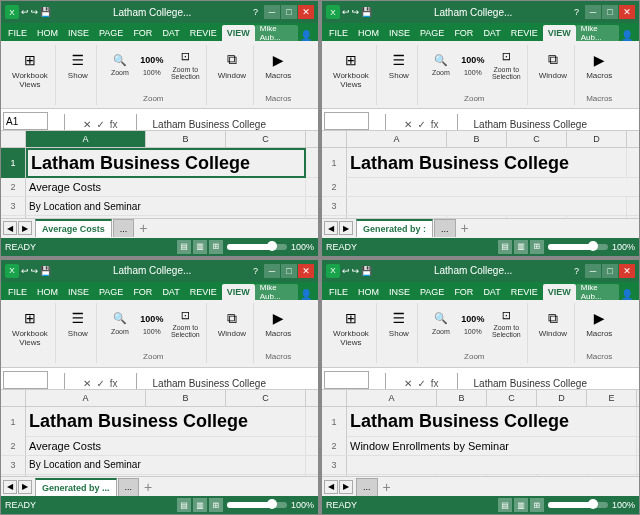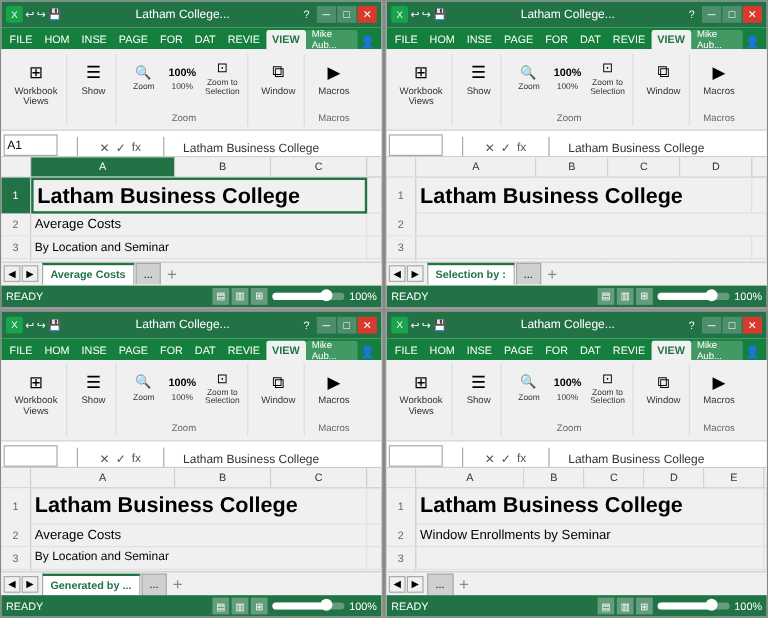--- a/index.html
+++ b/index.html
@@ -737,21 +737,21 @@
           <div class="cell" style="width:60px;font-weight:bold;font-size:9px;">Feb 00</div>
           <div class="cell" style="width:60px;font-weight:bold;font-size:9px;">Mar...</div>
         </div>
       </div>
     </div>
     <div class="sheet-tabs">
       <div class="sheet-tab-nav">
         <div class="sheet-tab-nav-btn">◀</div>
         <div class="sheet-tab-nav-btn">▶</div>
       </div>
-      <div class="sheet-tab active">Selection by :</div>
+      <div class="sheet-tab active">Generated by :</div>
       <div class="sheet-tab">...</div>
       <div class="sheet-tab-add">+</div>
     </div>
     <div class="status-bar">
       <div class="status-text">READY</div>
       <div class="status-right">
         <div class="view-btns">
           <div class="view-btn">▤</div>
           <div class="view-btn">▥</div>
           <div class="view-btn">⊞</div>

